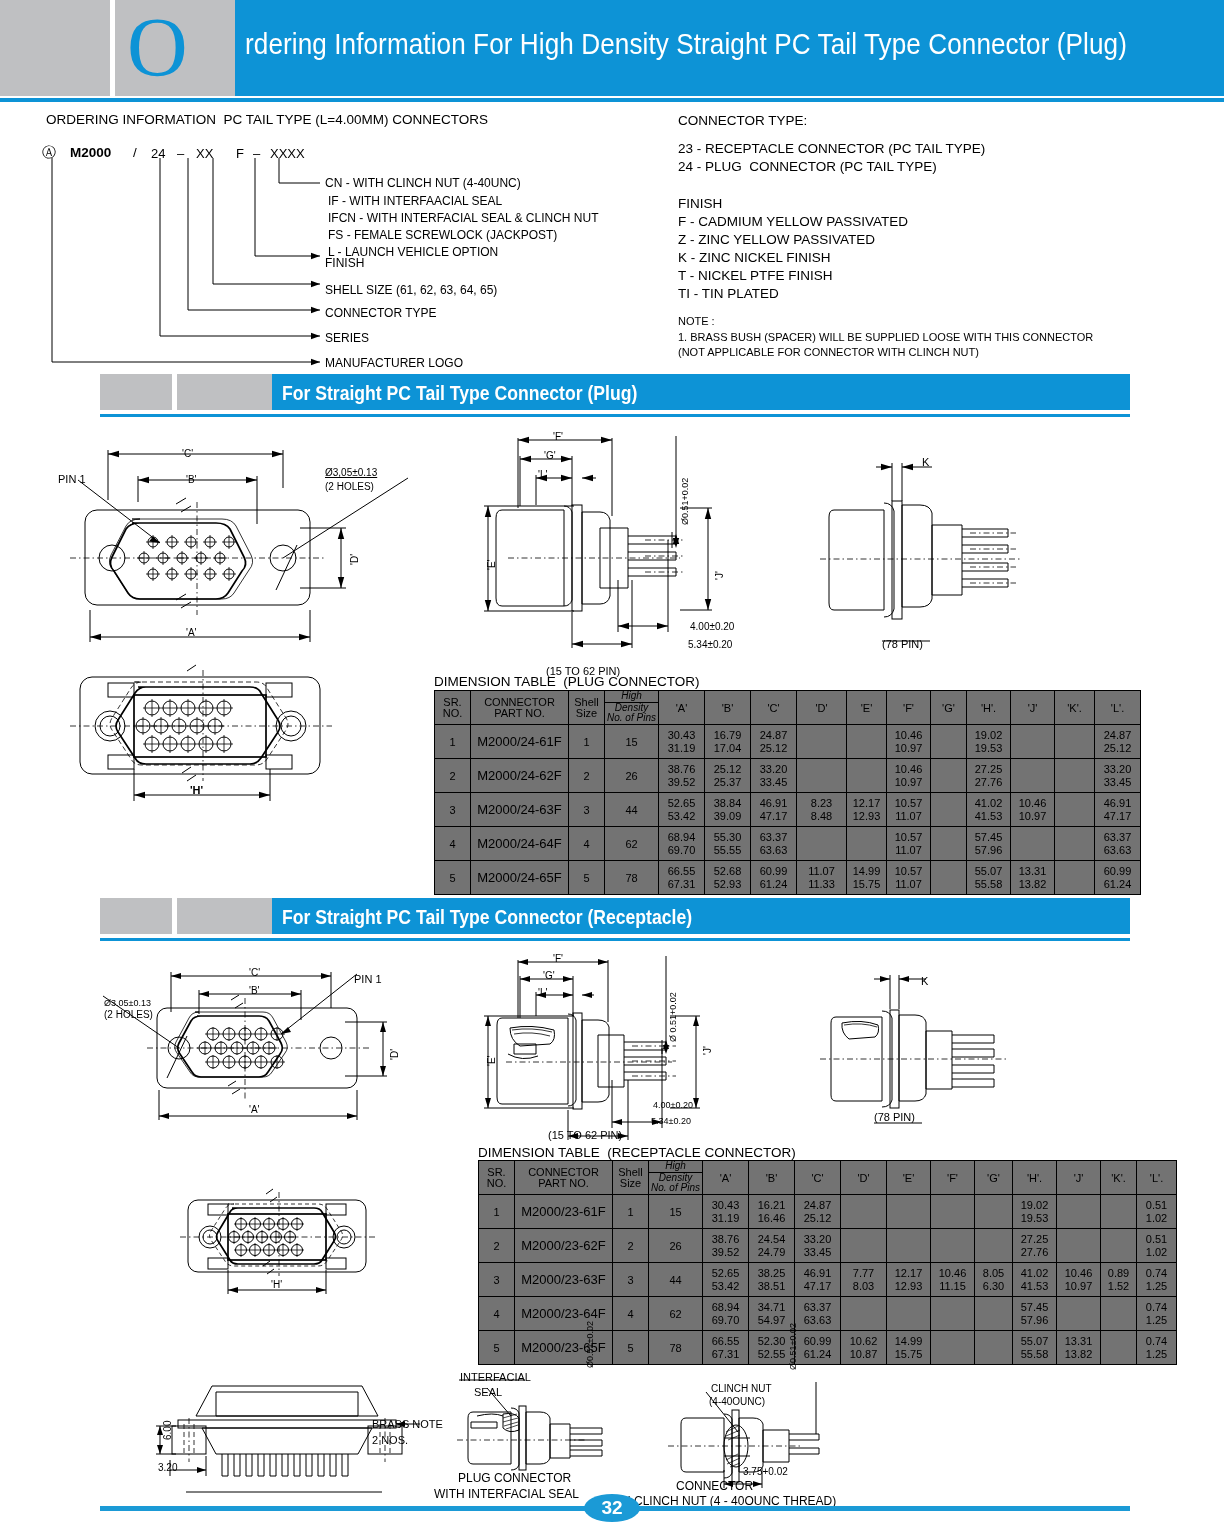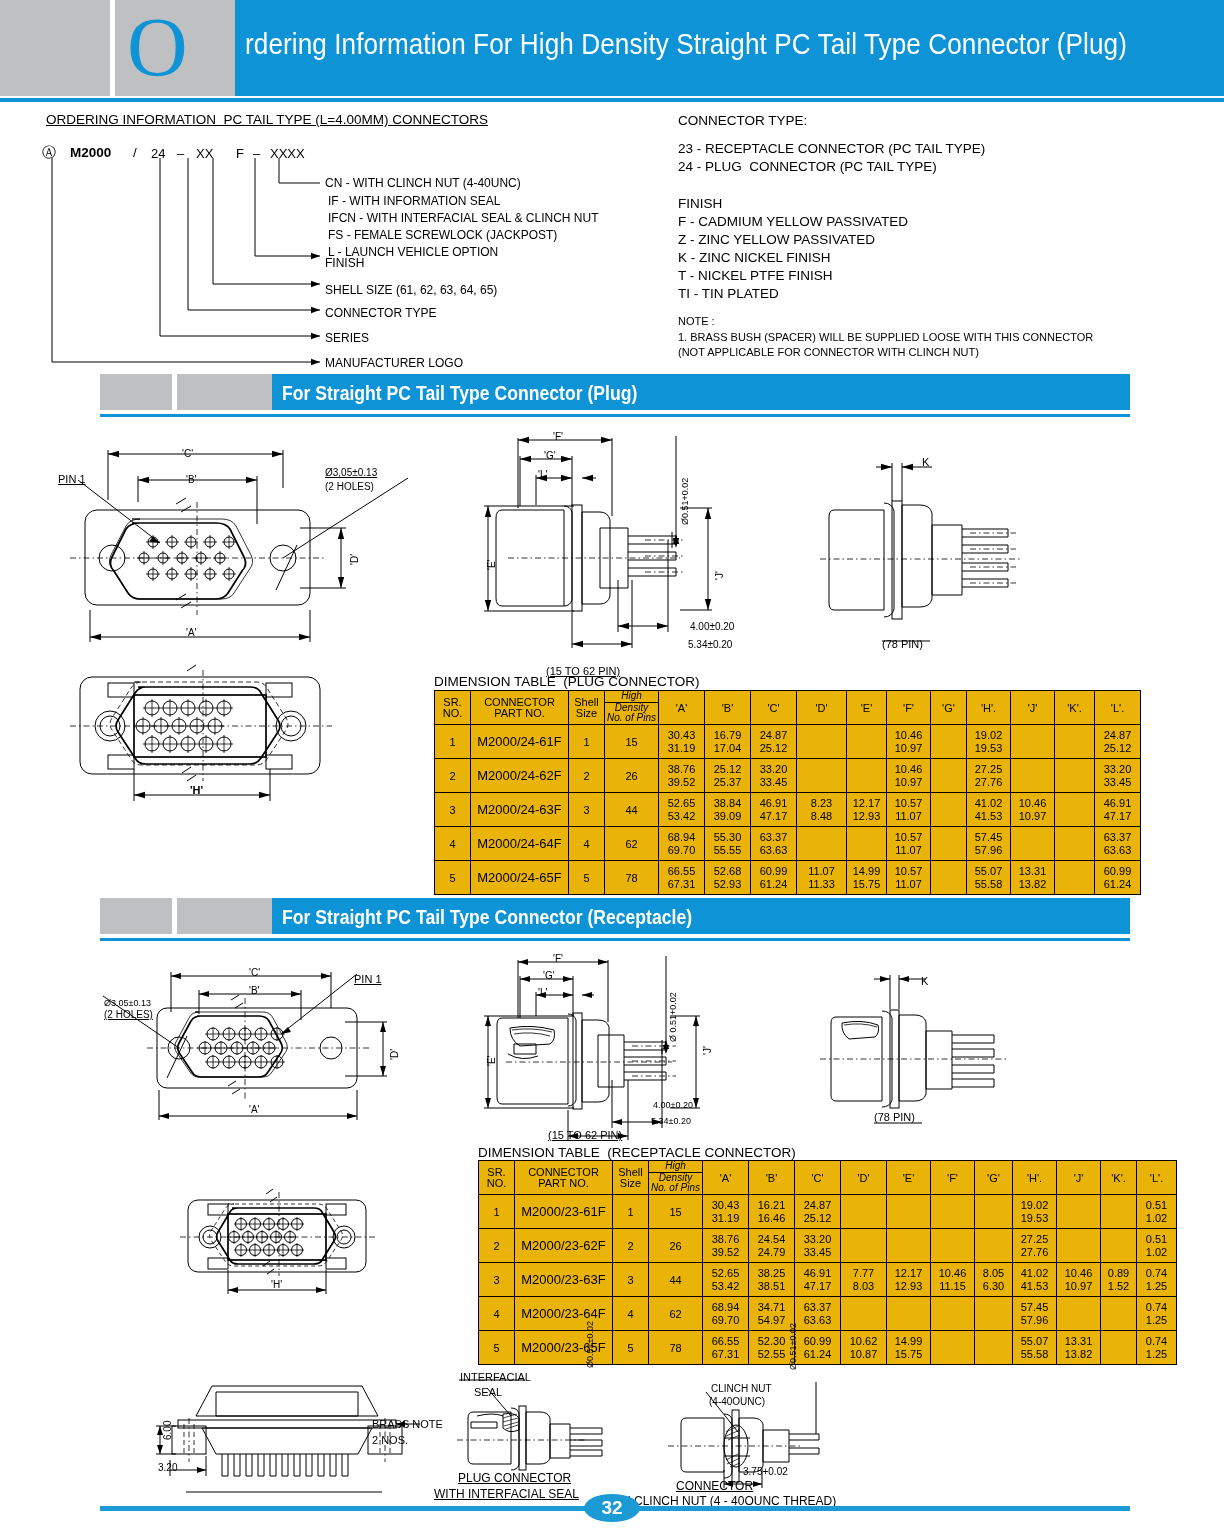--- a/index.html
+++ b/index.html
@@ -32,21 +32,21 @@
   }
   .hdr-rule { position:absolute; left:0; top:98px; width:1224px; height:4px; background:#0d93d6; }
 
   
   .t   { position:absolute; white-space:pre; font-size:12.5px; line-height:14px; }
   .t13 { font-size:13.5px; }
   .t12 { font-size:12px; }
   .t11 { font-size:11px; }
   .t10 { font-size:10px; }
   .t9  { font-size:9px; }
-  .u   { text-decoration:underline; }
+  .u   { }
   .mono { font-family:Liberation Sans, sans-serif; }
   .rot90  { transform:rotate(-90deg); transform-origin:left top; }
 
   
   .secbar { position:absolute; height:36px; }
   .secbar .g1 { position:absolute; left:0;   top:0; width:72px;  height:36px; background:#bfc0c2; }
   .secbar .g2 { position:absolute; left:77px;top:0; width:95px;  height:36px; background:#bfc0c2; }
   .secbar .bl { position:absolute; left:172px;top:0;width:858px; height:36px; background:#0d93d6; }
   .secbar .lbl {
     position:absolute; left:182px; top:8px; color:#fff;
@@ -58,21 +58,21 @@
 
   
   .footrule { position:absolute; left:100px; top:1506px; width:1030px; height:5px; background:#1b9ad6; }
   .footpill {
     position:absolute; left:584px; top:1494px; width:56px; height:28px;
     background:#1b9ad6; border-radius:50%/50%;
     color:#fff; font-size:19px; font-weight:bold; text-align:center; line-height:28px;
   }
 
   
-  table.dim { position:absolute; border-collapse:collapse; background:#eab308; }
+  table.dim { position:absolute; border-collapse:collapse; background:#737373; }
   table.dim td, table.dim th {
     border:1px solid #000; text-align:center; vertical-align:middle;
     font-size:11px; padding:0; font-weight:normal; line-height:12px;
   }
   table.dim .hd { height:34px; font-size:11px; }
   table.dim td.pn { font-size:13px; padding:0 2px; white-space:nowrap; }
   table.dim td.two { line-height:13px; font-size:11px; }
   .hdstack { display:flex; flex-direction:column; align-items:center; justify-content:center; line-height:11px; }
   .hdstack i { font-style:normal; }
   .hdhi { display:flex; flex-direction:column; align-items:center; line-height:10.5px; font-size:10px; }
@@ -123,21 +123,21 @@
   <path class="s" d="M 12,3 L 12,207 L280,207"></path>
 
   <path d="M280,101 l-9,-3.2 0,6.4 z" fill="#000"></path>
   <path d="M280,129 l-9,-3.2 0,6.4 z" fill="#000"></path>
   <path d="M280,155 l-9,-3.2 0,6.4 z" fill="#000"></path>
   <path d="M280,181 l-9,-3.2 0,6.4 z" fill="#000"></path>
   <path d="M280,207 l-9,-3.2 0,6.4 z" fill="#000"></path>
 </svg>
 
 <div class="t t12" style="left:325px; top:176px;">CN - WITH CLINCH NUT (4-40UNC)</div>
-<div class="t t12" style="left:328px; top:194px;">IF - WITH INFORMATION SEAL</div>
+<div class="t t12" style="left:328px; top:194px;">IF - WITH INTERFAACIAL SEAL</div>
 <div class="t t12" style="left:328px; top:211px;">IFCN - WITH INTERFACIAL SEAL &amp; CLINCH NUT</div>
 <div class="t t12" style="left:328px; top:228px;">FS - FEMALE SCREWLOCK (JACKPOST)</div>
 <div class="t t12" style="left:328px; top:245px;">L - LAUNCH VEHICLE OPTION</div>
 <div class="t t12" style="left:325px; top:256px;">FINISH</div>
 <div class="t t12" style="left:325px; top:283px;">SHELL SIZE (61, 62, 63, 64, 65)</div>
 <div class="t t12" style="left:325px; top:306px;">CONNECTOR TYPE</div>
 <div class="t t12" style="left:325px; top:331px;">SERIES</div>
 <div class="t t12" style="left:325px; top:356px;">MANUFACTURER LOGO</div>
 
 <div class="t t13" style="left:678px; top:114px;">CONNECTOR TYPE:</div>

